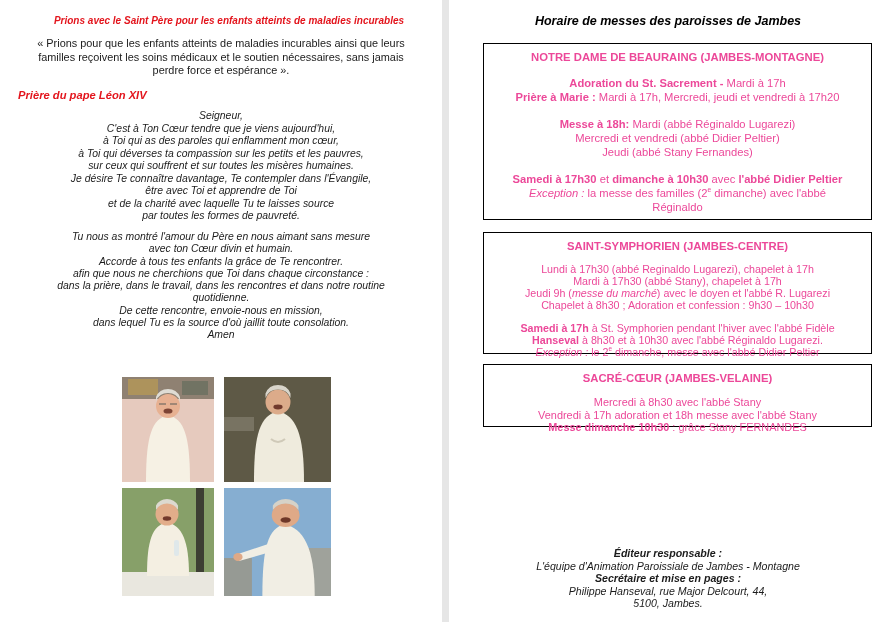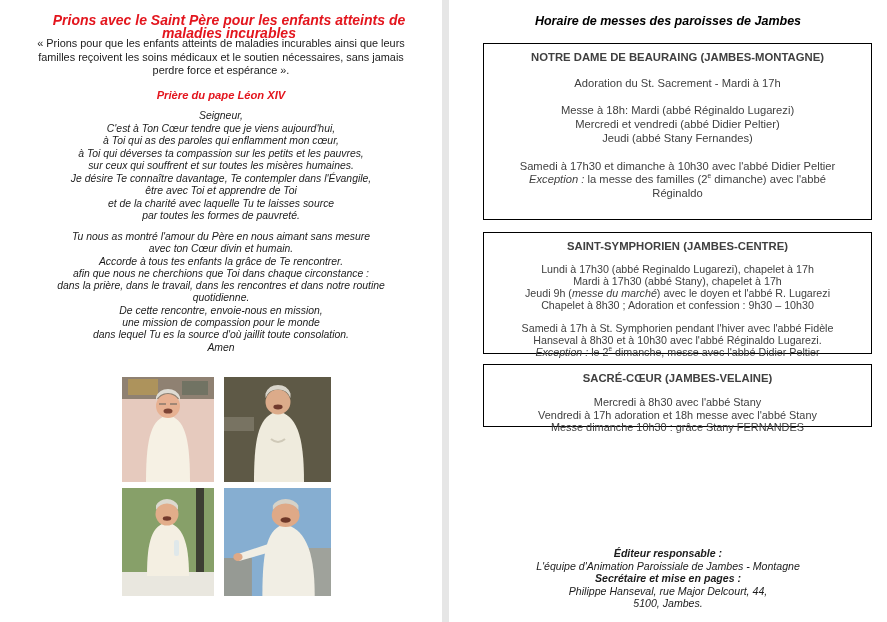--- a/index.html
+++ b/index.html
@@ -6,48 +6,48 @@
   .canvas{
     position:relative;width:887px;height:622px;background:#ffffff;overflow:hidden;
     font-family:"Liberation Sans","DejaVu Sans",sans-serif;color:#1b1b1b;
   }
   .page{position:absolute;top:0;height:622px;background:#ffffff;}
   .page-left{left:0;width:442px;}
   .page-right{left:449px;width:438px;}
   .gutter{position:absolute;left:442px;top:0;width:7px;height:622px;background:#e6e6e6;}
 
   .tline{min-height:1em;}
-  .s-b{font-weight:normal;}
+  .s-b{font-weight:bold;}
   .s-i{font-style:italic;}
   .s-bi,.s-b.s-i{font-weight:bold;font-style:italic;}
   .s-u{vertical-align:super;font-size:0.6em;line-height:0;}
 
   
   .lp-title{position:absolute;top:14px;left:18px;right:18px;text-align:center;
-    color:#e3151d;font-weight:bold;font-style:italic;font-size:14px;line-height:13px;margin-left:16px;}
+    color:#e3151d;font-weight:bold;font-style:italic;font-size:10px;line-height:13px;margin-left:16px;}
   .lp-intro{position:absolute;top:37px;left:22px;right:22px;text-align:center;
     font-size:10.9px;line-height:13.6px;}
-  .lp-prayer-title{position:absolute;top:89px;left:18px;right:18px;text-align:center;
+  .lp-prayer-title{position:absolute;top:89px;left:18px;right:18px;
     color:#e3151d;font-weight:bold;font-style:italic;font-size:11.2px;}
   .lp-stanza{position:absolute;left:8px;right:8px;text-align:center;
     font-style:italic;font-size:10.4px;}
   .lp-stanza-1{top:110px;line-height:12.55px;}
   .lp-stanza-2{top:231px;line-height:12.3px;}
 
   .collage{position:absolute;left:122px;top:377px;width:209px;height:221px;
     display:grid;grid-template-columns:92px 107px;grid-template-rows:105px 108px;
     column-gap:10px;row-gap:6px;}
   .photo{overflow:hidden;}
   .photo svg{display:block;width:100%;height:100%;}
 
   
   .rp-title{position:absolute;top:14px;left:0;right:0;text-align:center;
     color:#000000;font-weight:bold;font-style:italic;font-size:12.5px;}
   .sched-box{position:absolute;left:34px;width:389px;box-sizing:border-box;
-    border:1px solid #000;background:#ffffff;text-align:center;color:#404040;
+    border:1px solid #000;background:#ffffff;text-align:center;color:#ec4899;
     padding-top:7px;}
   .box-header{font-weight:bold;font-size:11.3px;}
   .box-1{top:43px;height:177px;}
   .box-1 .box-body{font-size:11.2px;line-height:13.8px;}
   .box-2{top:232px;height:122px;}
   .box-2 .box-body{font-size:10.7px;line-height:11.9px;}
   .box-3{top:364px;height:63px;}
   .box-3 .box-body{font-size:10.9px;line-height:12.3px;}
 
   .rp-footer{position:absolute;top:547px;left:0;right:0;text-align:center;
@@ -78,21 +78,20 @@
         <div class="tline"><span>par toutes les formes de pauvreté.</span></div>
       </div>
     <div class="lp-stanza lp-stanza-2">
         <div class="tline"><span>Tu nous as montré l'amour du Père en nous aimant sans mesure</span></div>
         <div class="tline"><span>avec ton Cœur divin et humain.</span></div>
         <div class="tline"><span>Accorde à tous tes enfants la grâce de Te rencontrer.</span></div>
         <div class="tline"><span>afin que nous ne cherchions que Toi dans chaque circonstance :</span></div>
         <div class="tline"><span>dans la prière, dans le travail, dans les rencontres et dans notre routine</span></div>
         <div class="tline"><span>quotidienne.</span></div>
         <div class="tline"><span>De cette rencontre, envoie-nous en mission,</span></div>
-        <div class="tline"><span>une mission de compassion pour le monde</span></div>
         <div class="tline"><span>dans lequel Tu es la source d'où jaillit toute consolation.</span></div>
         <div class="tline"><span>Amen</span></div>
       </div>
 
     <div class="collage">
       <div class="photo" title="pape souriant, intérieur">
         <svg viewBox="0 0 92 105" preserveAspectRatio="none">
           <rect width="92" height="105" fill="#e6cabe"></rect>
           <rect width="92" height="22" fill="#8f8172"></rect>
           <rect x="6" y="2" width="30" height="16" fill="#c7a24a" opacity="0.55"></rect>
@@ -146,20 +145,21 @@
   <div class="gutter"></div>
 
   <div class="page page-right">
     <div class="rp-title">Horaire de messes des paroisses de Jambes</div>
 
     <div class="sched-box box-1">
       <div class="box-header">NOTRE DAME DE BEAURAING (JAMBES-MONTAGNE)</div>
       <div class="box-body">
           <div class="tline">&nbsp;</div>
           <div class="tline"><span class="s-b">Adoration du St. Sacrement - </span><span>Mardi à 17h</span></div>
+          <div class="tline"><span class="s-b">Prière à Marie : </span><span>Mardi à 17h, Mercredi, jeudi et vendredi à 17h20</span></div>
           <div class="tline">&nbsp;</div>
           <div class="tline"><span class="s-b">Messe à 18h: </span><span>Mardi (abbé Réginaldo Lugarezi)</span></div>
           <div class="tline"><span>Mercredi et vendredi (abbé Didier Peltier)</span></div>
           <div class="tline"><span>Jeudi (abbé Stany Fernandes)</span></div>
           <div class="tline">&nbsp;</div>
           <div class="tline"><span class="s-b">Samedi à 17h30</span><span> et </span><span class="s-b">dimanche à 10h30</span><span> avec </span><span class="s-b">l'abbé Didier Peltier</span></div>
           <div class="tline"><span class="s-i">Exception :</span><span> la messe des familles (2</span><span class="s-u">e</span><span> dimanche) avec l'abbé</span></div>
           <div class="tline"><span>Réginaldo</span></div>
         </div>
     </div>

